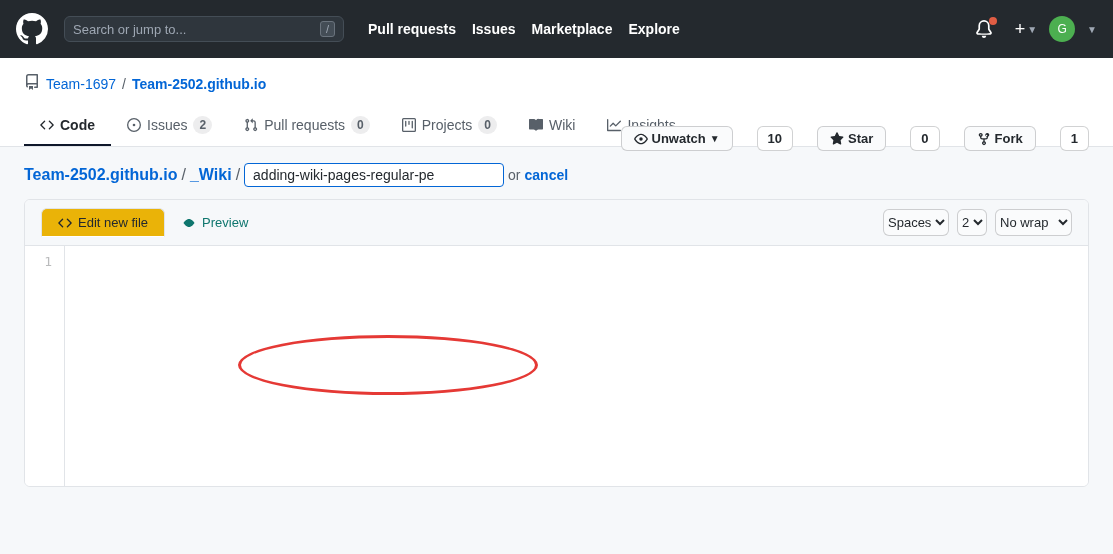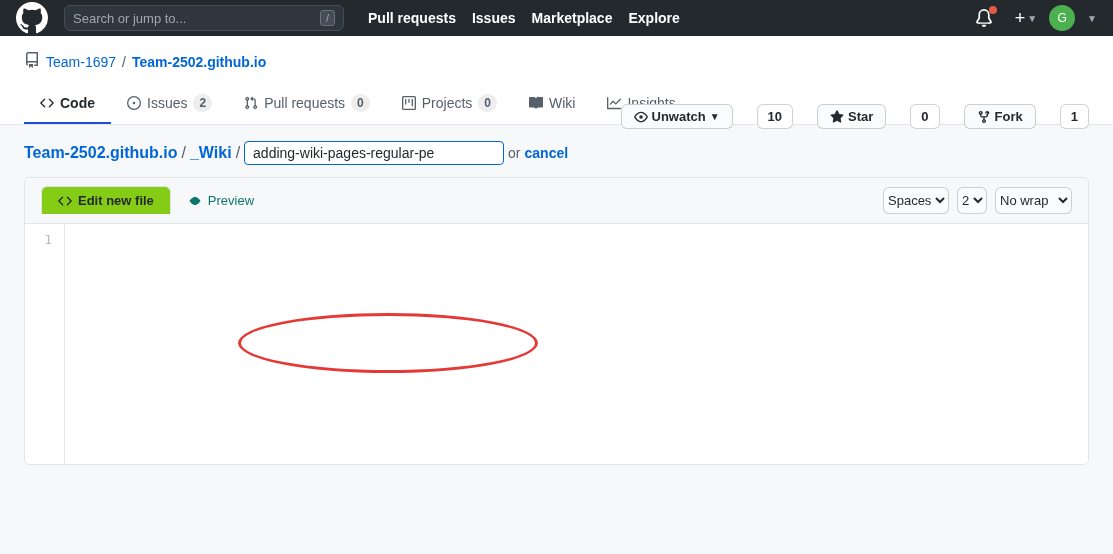--- a/index.html
+++ b/index.html
@@ -4,21 +4,21 @@
   <style>
     * { box-sizing: border-box; margin: 0; padding: 0; }
     body { font-family: -apple-system, BlinkMacSystemFont, "Segoe UI", Helvetica, Arial, sans-serif; font-size: 14px; background: #f6f8fa; color: #24292e; }
 
     
     .navbar {
       background: #24292e;
       display: flex;
       align-items: center;
       padding: 0 16px;
-      height: 36px;
+      height: 58px;
       gap: 16px;
     }
     .navbar-logo {
       color: #fff;
       font-size: 24px;
       display: flex;
       align-items: center;
     }
     .navbar-search {
       display: flex;
@@ -146,21 +146,21 @@
       gap: 6px;
       padding: 10px 16px;
       font-size: 14px;
       color: #586069;
       cursor: pointer;
       border-bottom: 2px solid transparent;
       text-decoration: none;
     }
     .repo-tab.active {
       color: #24292e;
-      border-bottom: 2px solid #1d4ed8;
+      border-bottom: 2px solid #0f172a;
       font-weight: 600;
     }
     .tab-badge {
       background: rgba(27,31,35,.08);
       border-radius: 20px;
       padding: 2px 6px;
       font-size: 12px;
       font-weight: 600;
     }
 
@@ -233,25 +233,25 @@
       font-size: 13px;
       cursor: pointer;
       border: 1px solid transparent;
       border-radius: 6px 6px 0 0;
       color: #0f766e;
       display: flex;
       align-items: center;
       gap: 6px;
     }
     .editor-tab.active {
-      background: #84cc16;
+      background: #eab308;
       border: 1px solid #e1e4e8;
       border-bottom: 1px solid #fff;
       color: #24292e;
-      font-weight: 700;
+      font-weight: 400;
     }
     .editor-controls {
       display: flex;
       align-items: center;
       gap: 8px;
     }
     .editor-select {
       background: #fafbfc;
       border: 1px solid rgba(27,31,35,.2);
       border-radius: 6px;

